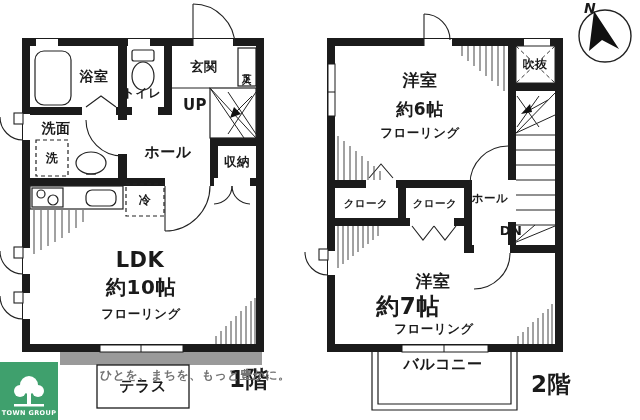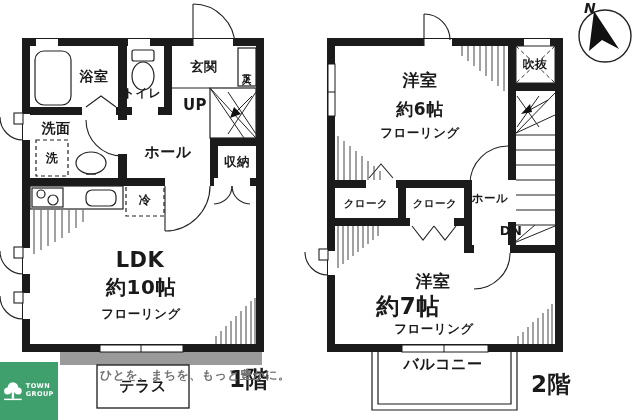--- a/index.html
+++ b/index.html
@@ -3,21 +3,21 @@
 <meta charset="utf-8">
 <style>
   html,body{margin:0;padding:0;background:#fff;}
   .canvas{position:relative;width:640px;height:420px;background:#fff;overflow:hidden;
           font-family:"DejaVu Sans","Liberation Sans",sans-serif;}
   .lines{position:absolute;left:0;top:0;}
   .lbl{position:absolute;transform:translate(-50%,-50%);white-space:nowrap;
        color:#1a1a1a;font-weight:600;letter-spacing:.5px;line-height:1;}
   .vert{writing-mode:vertical-rl;text-orientation:upright;letter-spacing:0;}
   .wm-box{position:absolute;left:0;top:362px;width:58px;height:58px;background:#3fa06d;
-          display:flex;flex-direction:row;align-items:center;justify-content:flex-end;}
+          display:flex;flex-direction:column;align-items:center;justify-content:flex-end;}
   .wm-logo-text{color:#fff;font-size:6.5px;font-weight:700;letter-spacing:.4px;margin-bottom:3px;}
   .wm-tagline{position:absolute;left:64px;top:367px;color:#737373;font-size:12px;font-weight:700;
               letter-spacing:.5px;white-space:nowrap;margin-left:36px;}
   .wm-brand{position:absolute;left:62px;top:381px;color:rgba(64,158,108,.62);font-size:29px;
             font-weight:700;letter-spacing:1px;white-space:nowrap;}
   .n-label{font-style:italic;font-weight:700;}
 </style>
 </head>
 <body>
 

